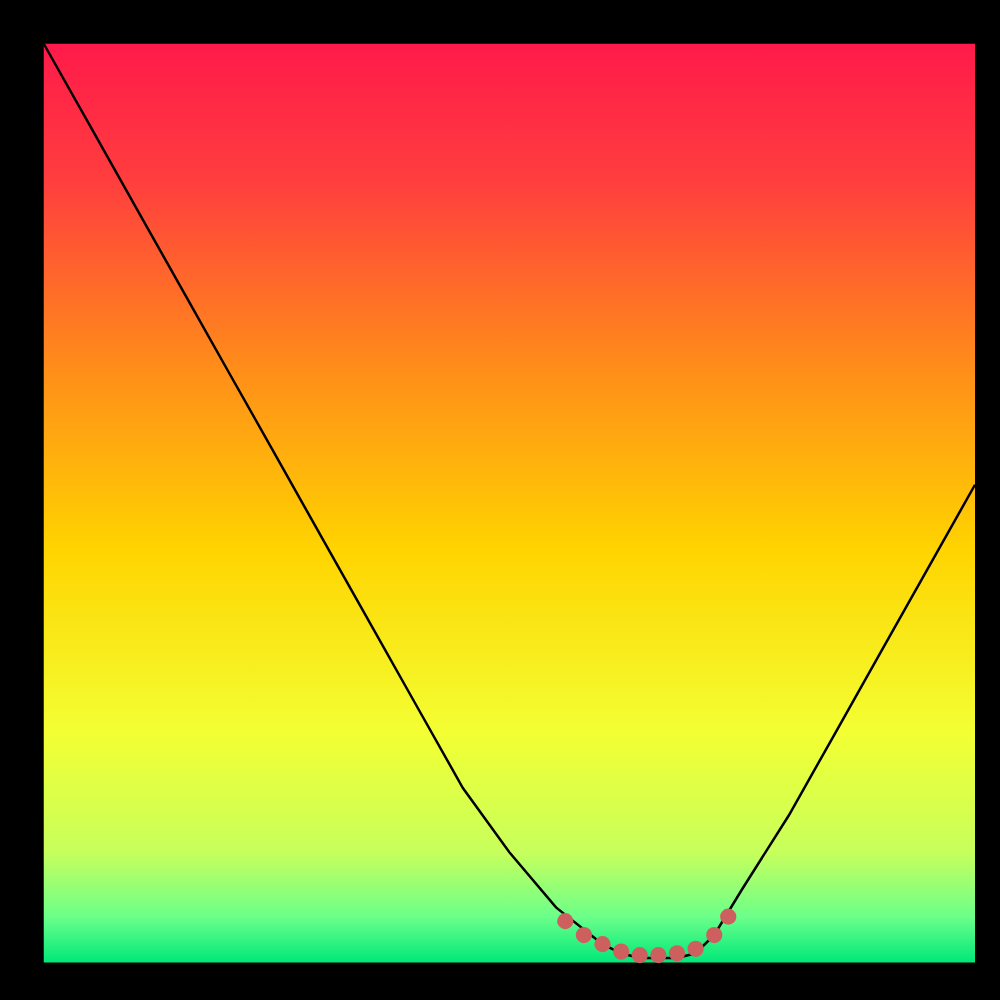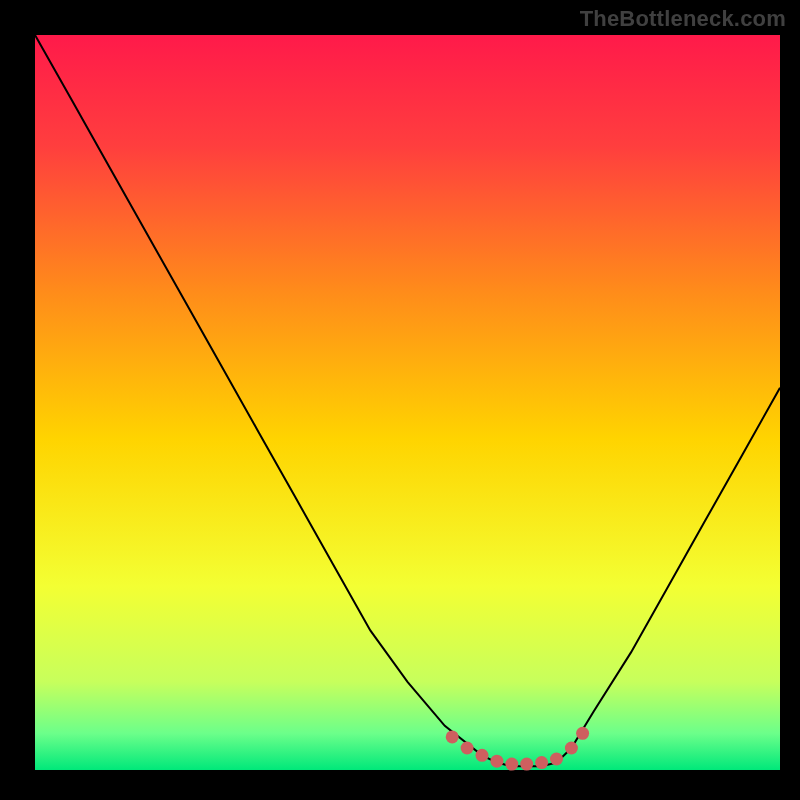--- a/index.html
+++ b/index.html
@@ -30,21 +30,20 @@
   svg {
     position: absolute;
     top: 0;
     left: 0;
   }
 </style>
 </head>
 <body>
 
 <div class="container">
-  <div class="watermark">TheBottleneck.com</div>
   <svg id="chart-svg" width="800" height="800">
     <defs>
       <linearGradient id="bg-grad" x1="0" y1="0" x2="0" y2="1">
           <stop offset="0%" stop-color="#ff1a4a"></stop>
           <stop offset="15%" stop-color="#ff3e3e"></stop>
           <stop offset="35%" stop-color="#ff8c1a"></stop>
           <stop offset="55.00000000000001%" stop-color="#ffd400"></stop>
           <stop offset="75%" stop-color="#f3ff33"></stop>
           <stop offset="88%" stop-color="#c7ff5c"></stop>
           <stop offset="95%" stop-color="#6cff8a"></stop>

